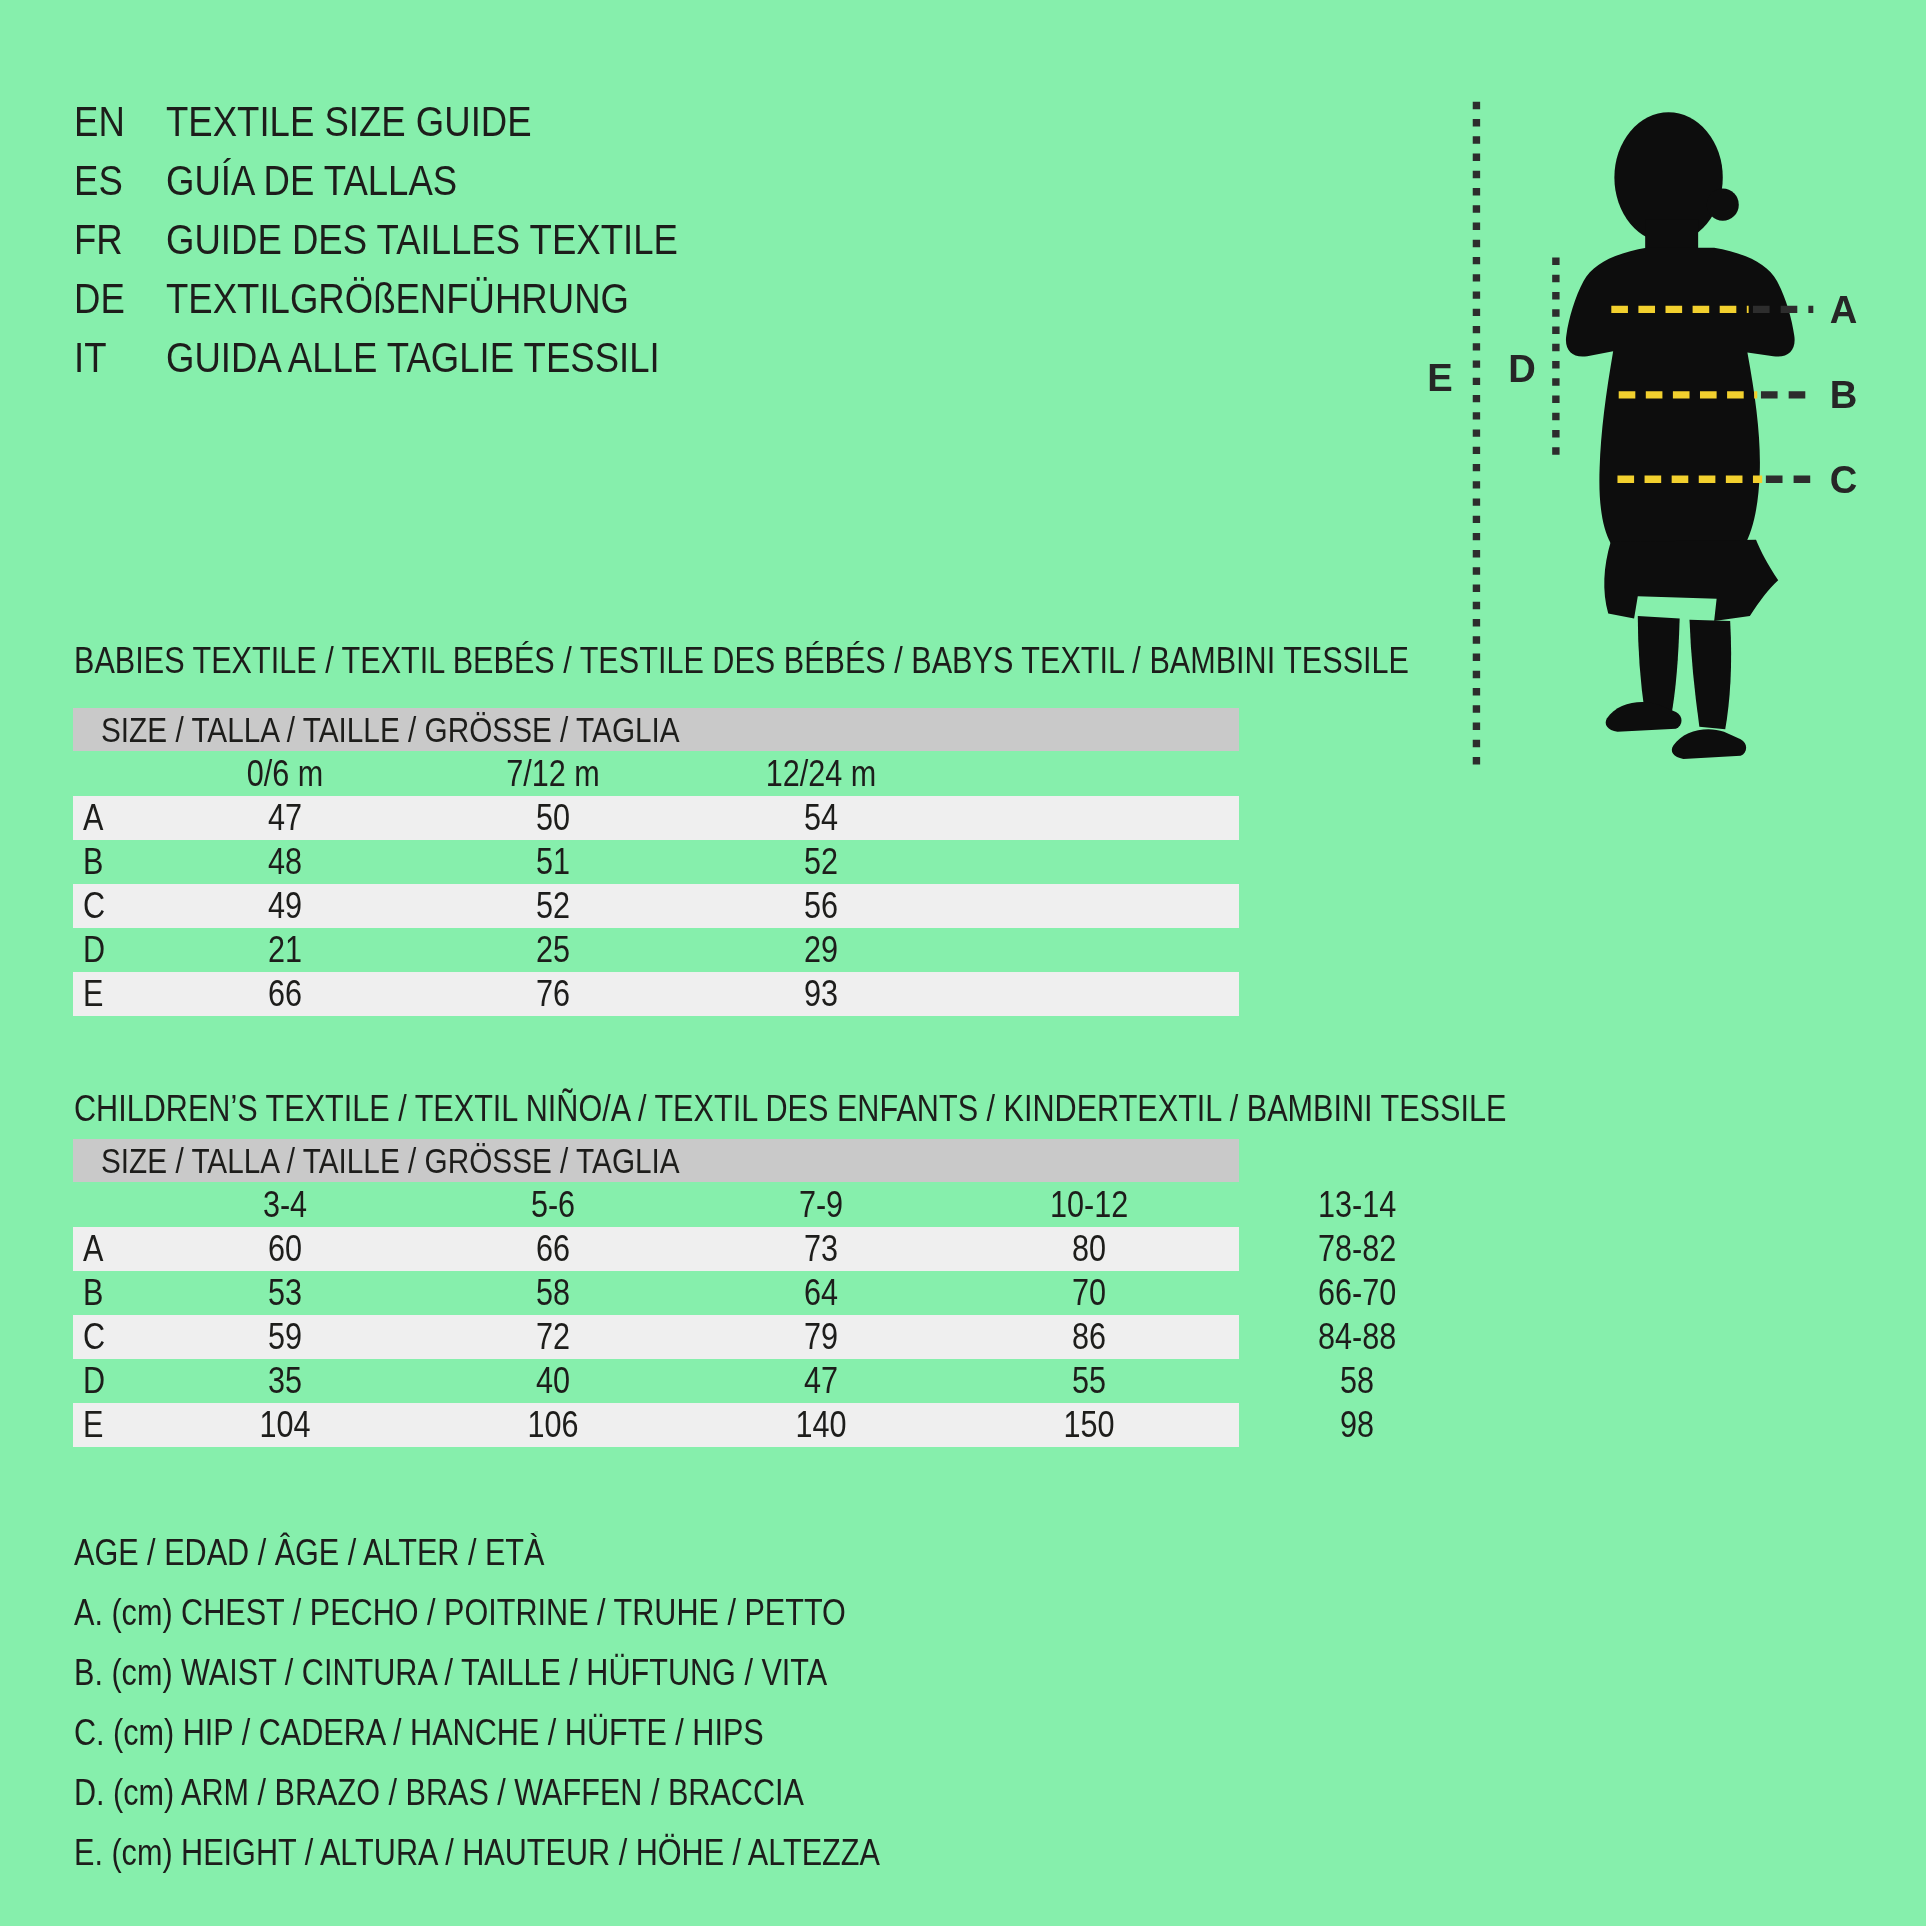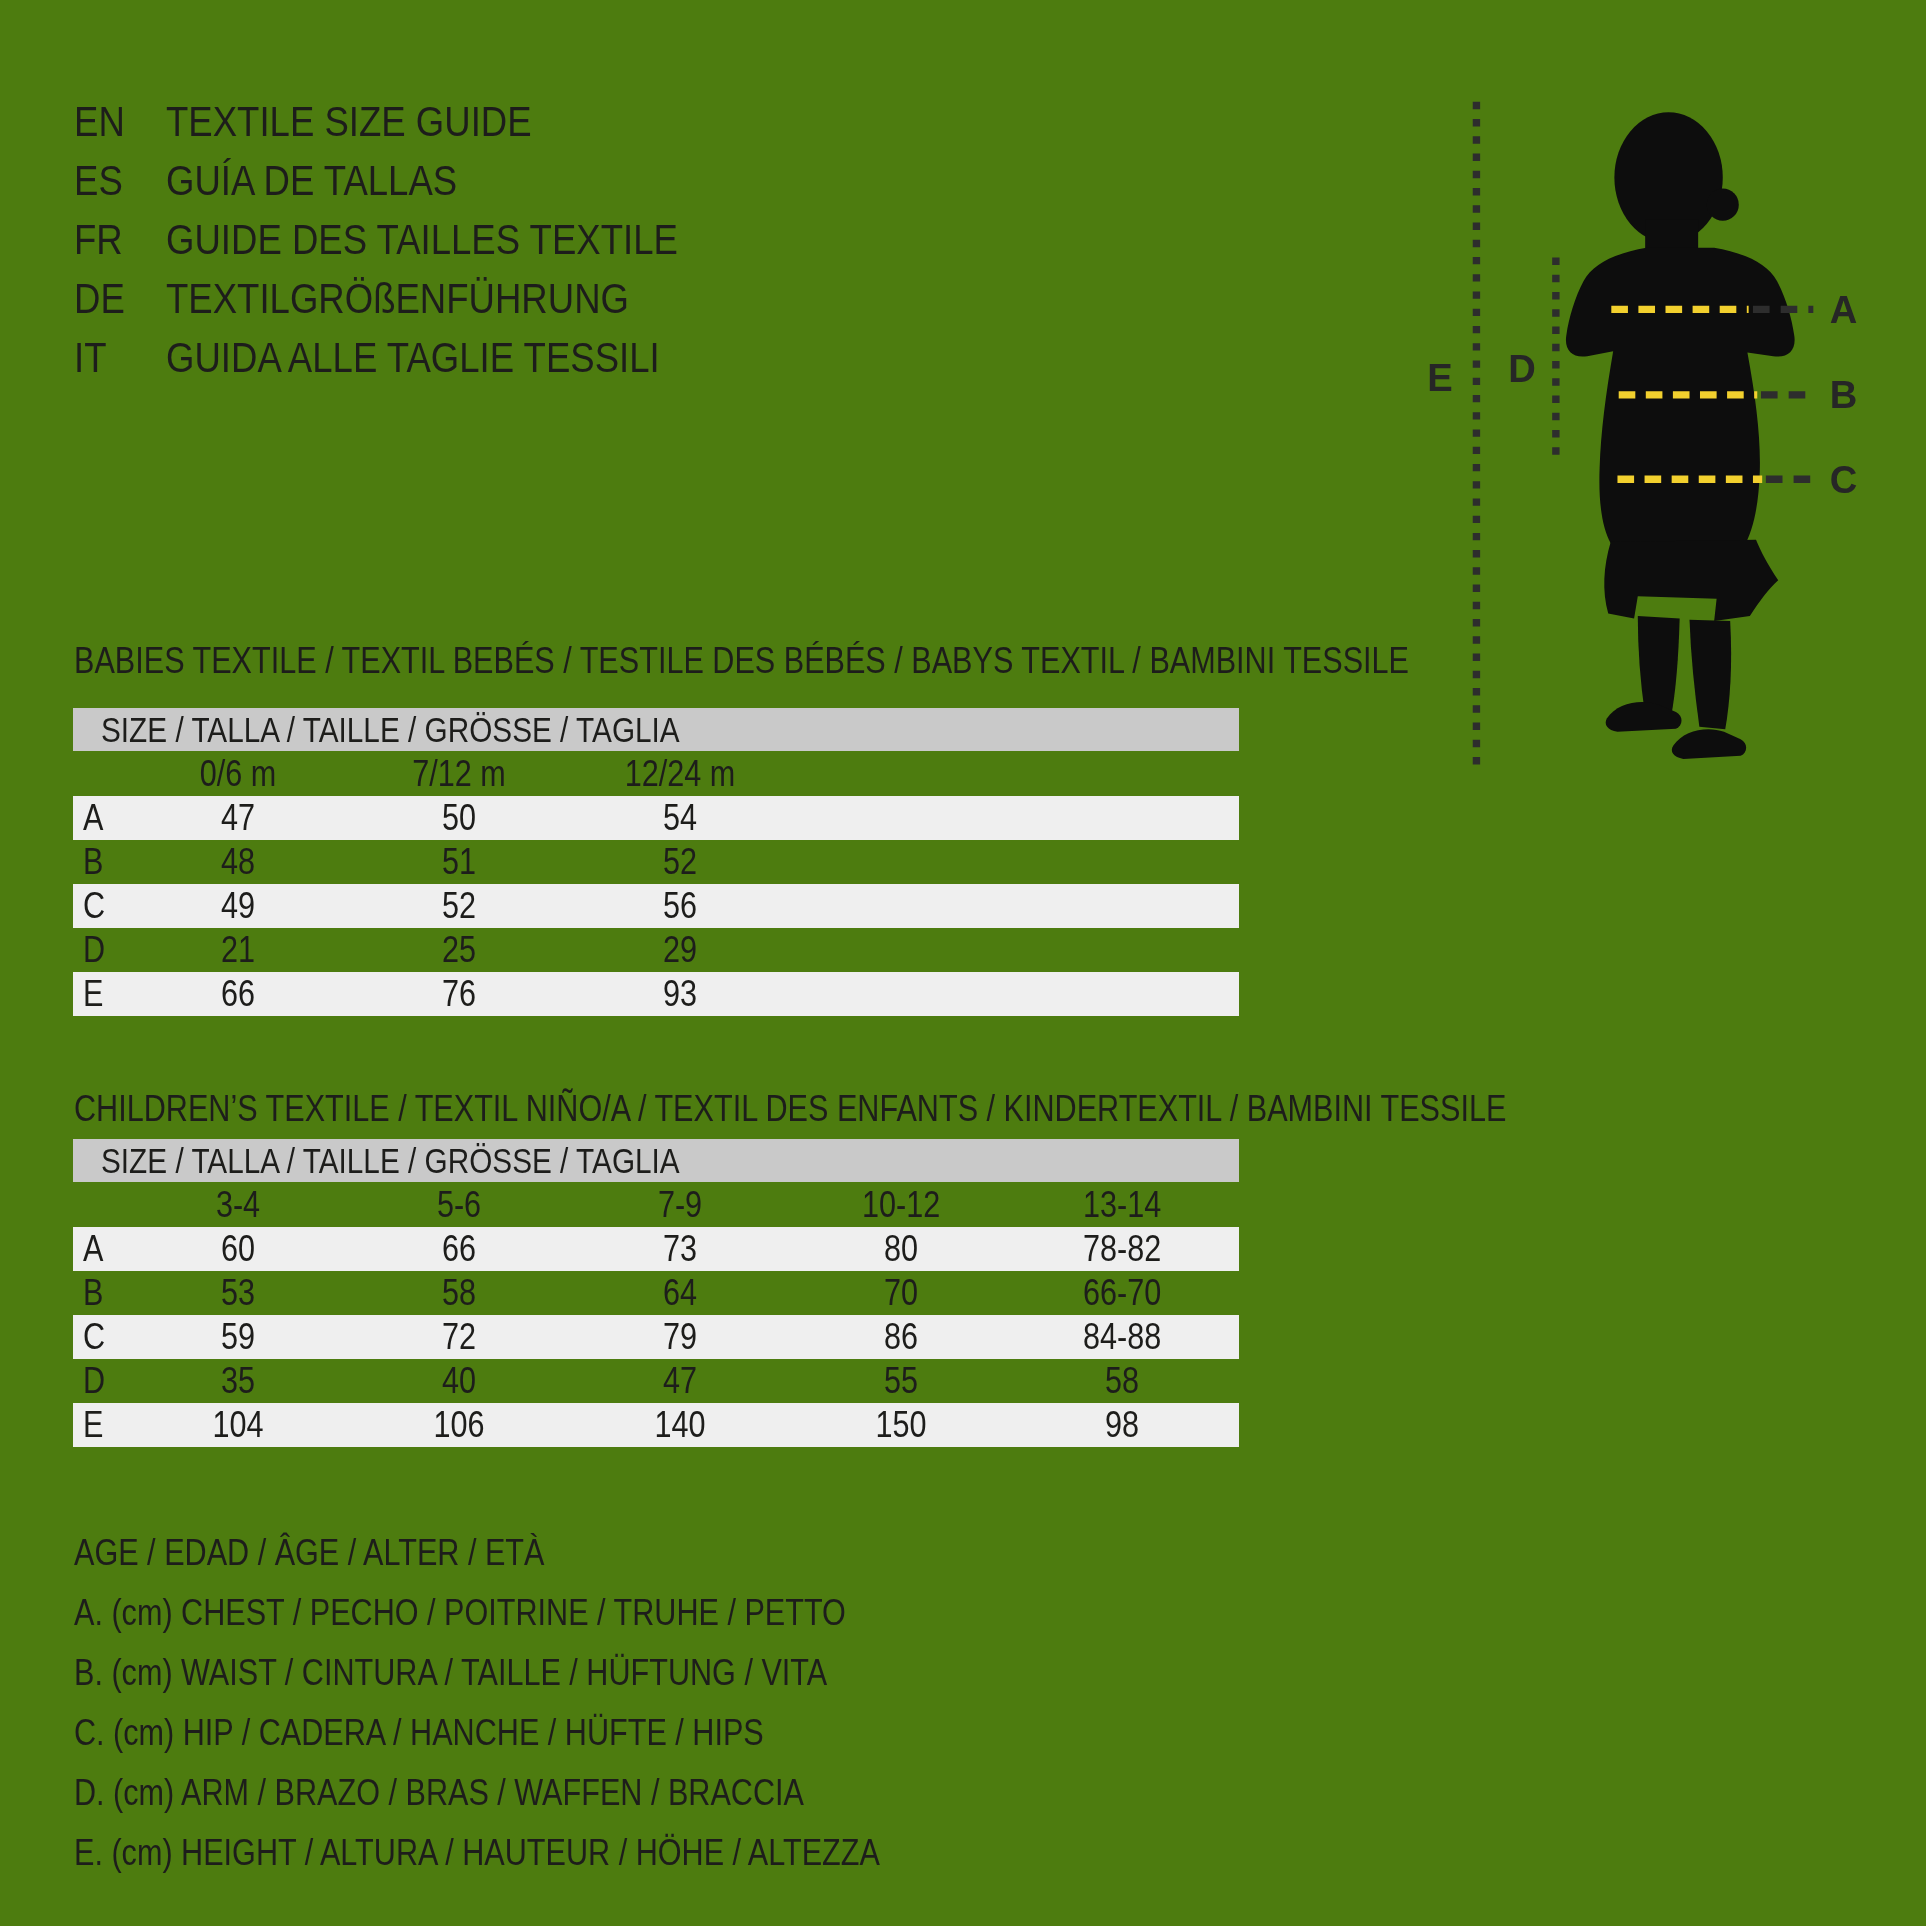--- a/index.html
+++ b/index.html
@@ -6,21 +6,21 @@
     --text:#1d1d1b;
     --bar:#c9c9c9;
     --alt:#efefef;
     --yellow:#f2d02e;
     --dash:#2d2d2d;
     --sil:#0d0d0d;
   }
   *{margin:0;padding:0;box-sizing:border-box;}
   html,body{background:#ffffff;}
   body{font-family:"Liberation Sans","DejaVu Sans",sans-serif;color:var(--text);}
-  #canvas{position:relative;width:1926px;height:1926px;background:#4d7c0f;overflow:hidden;}
+  #canvas{position:relative;width:1926px;height:1926px;background:#86efac;overflow:hidden;}
 
   
   .t{display:inline-block;transform:scaleX(0.85);transform-origin:50% 50%;white-space:nowrap;}
   .t.l{transform-origin:0 50%;}
 
   
   #lang{position:absolute;left:74px;top:92px;}
   .lang-row{display:flex;height:59px;line-height:59px;font-size:43px;}
   .lang-code{width:92px;}
   
@@ -29,21 +29,21 @@
   #figure text{font-family:"Liberation Sans","DejaVu Sans",sans-serif;font-weight:bold;font-size:62px;fill:#262626;}
 
   
   .section{position:absolute;left:73px;width:1166px;}
   #section-babies{top:641px;}
   #section-children{top:1089px;}
   .heading{height:39px;line-height:39px;font-size:36px;margin-left:1.2px;white-space:nowrap;text-align:center;}
   #section-babies .tableblock{margin-top:28px;}
   #section-children .tableblock{margin-top:11px;}
   .bar{height:43px;line-height:43px;background:var(--bar);padding-left:28px;font-size:35px;}
-  .trow{display:grid;align-items:center;font-size:36px;}
+  .trow{display:grid;align-items:center;font-size:36px;gap:47px;}
   .trow.cols{height:45px;}
   .trow.data{height:44px;}
   .trow.alt{background:var(--alt);}
   .cell.center{text-align:center;}
   .cell.label{padding-left:10px;text-align:left;}
 
   
   #legend{position:absolute;left:74px;top:1523px;}
   .legend-line{height:60px;line-height:60px;font-size:36px;white-space:nowrap;}
 </style>

